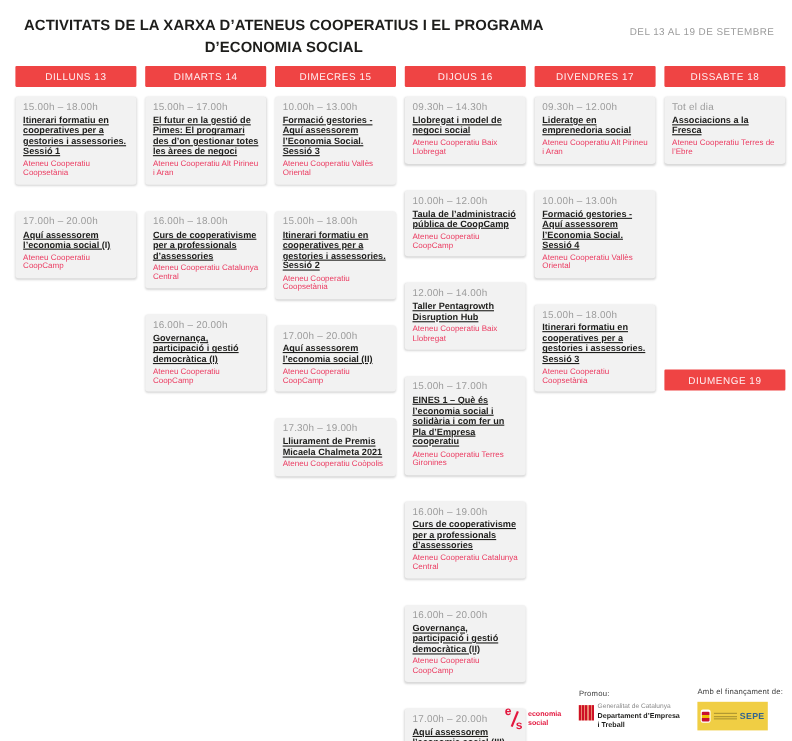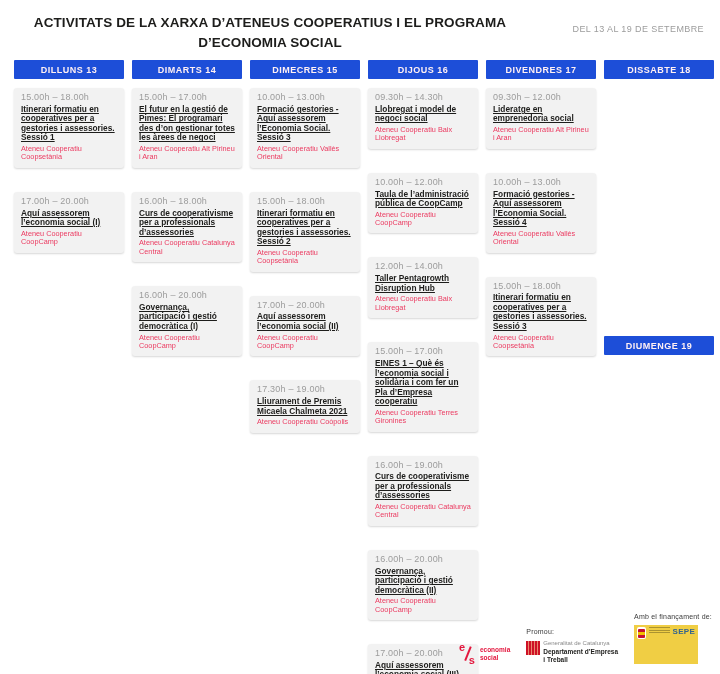--- a/index.html
+++ b/index.html
@@ -5,41 +5,41 @@
   * { box-sizing: border-box; margin: 0; padding: 0; }
   html, body { width: 720px; height: 674px; }
   body {
     background: #ffffff;
     font-family: "Liberation Sans", sans-serif;
     position: relative;
     overflow: hidden;
   }
 
   
-  .page-header { position: relative; padding-top: 13px; height: 47px; padding-left: 12px; }
+  .page-header { position: relative; padding-top: 13px; height: 47px; }
   .page-title {
     width: 500px; margin-left: 8px;
     text-align: center;
     font-size: 13.5px; font-weight: bold; line-height: 1.45;
     color: #1d1d1b; letter-spacing: .1px;
   }
   .date-range {
     position: absolute; top: 24px; right: 16px;
     font-size: 9px; color: #9c9c9c; letter-spacing: .4px;
   }
 
   
   .board {
     position: absolute; top: 60px; left: 14px; right: 14px;
     display: flex; gap: 8px;
   }
   .col { flex: 0 0 110px; width: 110px; position: relative; }
   .day-header {
-    background: #1d4ed8; color: #FFF0F3;
-    font-size: 9px; font-weight: bold; letter-spacing: .5px;
+    background: #ef4444; color: #FFF0F3;
+    font-size: 9px; font-weight: normal; letter-spacing: .5px;
     text-align: center; padding: 5px 0 4px; border-radius: 1px;
   }
   .day-header.extra { position: absolute; left: 0; right: 0; }
   .events { display: flex; flex-direction: column; gap: 24px; margin-top: 9px; }
   .card {
     background: #F2F2F2; border-radius: 3px;
     padding: 5px 7px 6px; box-shadow: 0 1px 2px rgba(0,0,0,.16);
   }
   .time {
     color: #9C9C9C; font-size: 9px; line-height: 1.1;
@@ -70,22 +70,22 @@
 
   .gencat-logo { display: flex; gap: 3px; align-items: flex-start; }
   .senyera {
     width: 14px; height: 14px; margin-top: 1px;
     background: repeating-linear-gradient(90deg, #CE1126 0 2px, #E9876F 2px 3px);
   }
   .gencat-text .g1 { font-size: 6px; color: #8a8a8a; line-height: 1.25; }
   .gencat-text .g2 { font-size: 6.5px; font-weight: bold; color: #1d1d1b; line-height: 1.25; }
 
   .sepe-logo {
-    width: 64px; height: 39px; background: #F0CE44;
-    display: flex; gap: 3px; padding: 2px 3px;
+    width: 64px; height: 26px; background: #F0CE44;
+    display: flex; align-items: center; gap: 3px; padding: 2px 3px;
   }
   .crest { width: 9px; height: 12px; background: #fff; border-radius: 2px; padding: 1.5px 1px; }
   .crest-inner { width: 100%; height: 100%; background: linear-gradient(180deg, #c8102e 0 33%, #f1bf00 33% 66%, #c8102e 66% 100%); border-radius: 1px; }
   .sepe-mid { flex: 1; display: flex; flex-direction: column; gap: 1.5px; }
   .sepe-mid i { display: block; height: 1px; background: #8d7a28; opacity: .7; }
   .sepe-word { font-size: 8px; font-weight: bold; color: #33648F; letter-spacing: .3px; }
 </style>
 </head>
 <body>
 
@@ -235,20 +235,27 @@
   <div class="card">
     <div class="time">15.00h – 18.00h</div>
     <div class="title">Itinerari formatiu en cooperatives per a gestories i assessories. Sessió 3</div>
     <div class="org">Ateneu Cooperatiu Coopsetània</div>
   </div>
 </div>
   </div>
 
   <div class="col">
     <div class="day-header">DISSABTE 18</div>
+    <div class="events">
+  <div class="card">
+    <div class="time">Tot el dia</div>
+    <div class="title">Associacions a la Fresca</div>
+    <div class="org">Ateneu Cooperatiu Terres de l’Ebre</div>
+  </div>
+</div>
   <div class="day-header extra" style="top: 276px;">DIUMENGE 19</div>
     </div>
 </div>
 
 <div class="footer">
 
   <div class="logo-group">
     <div class="es-logo">
       <div class="es-sym">
         <span class="es-e">e</span>

